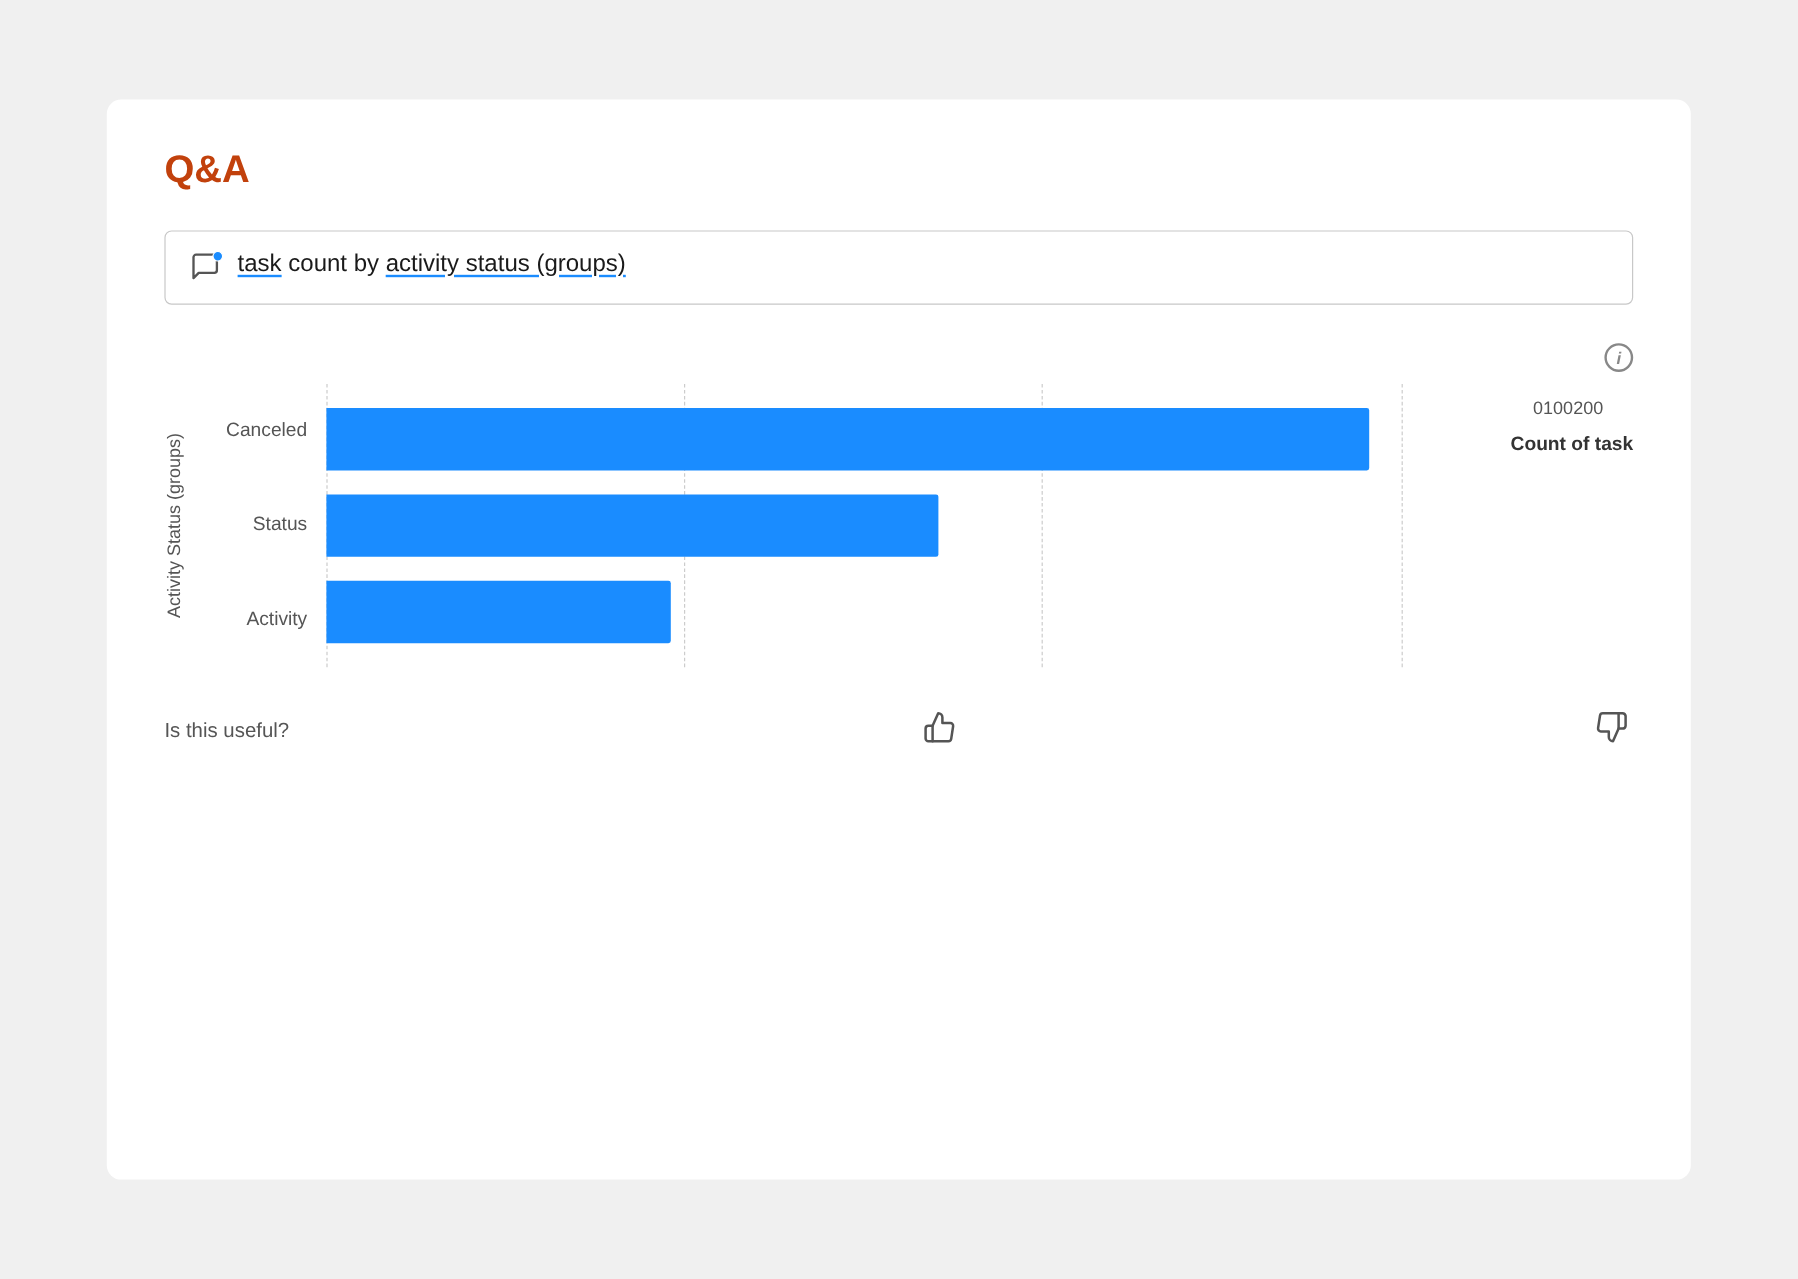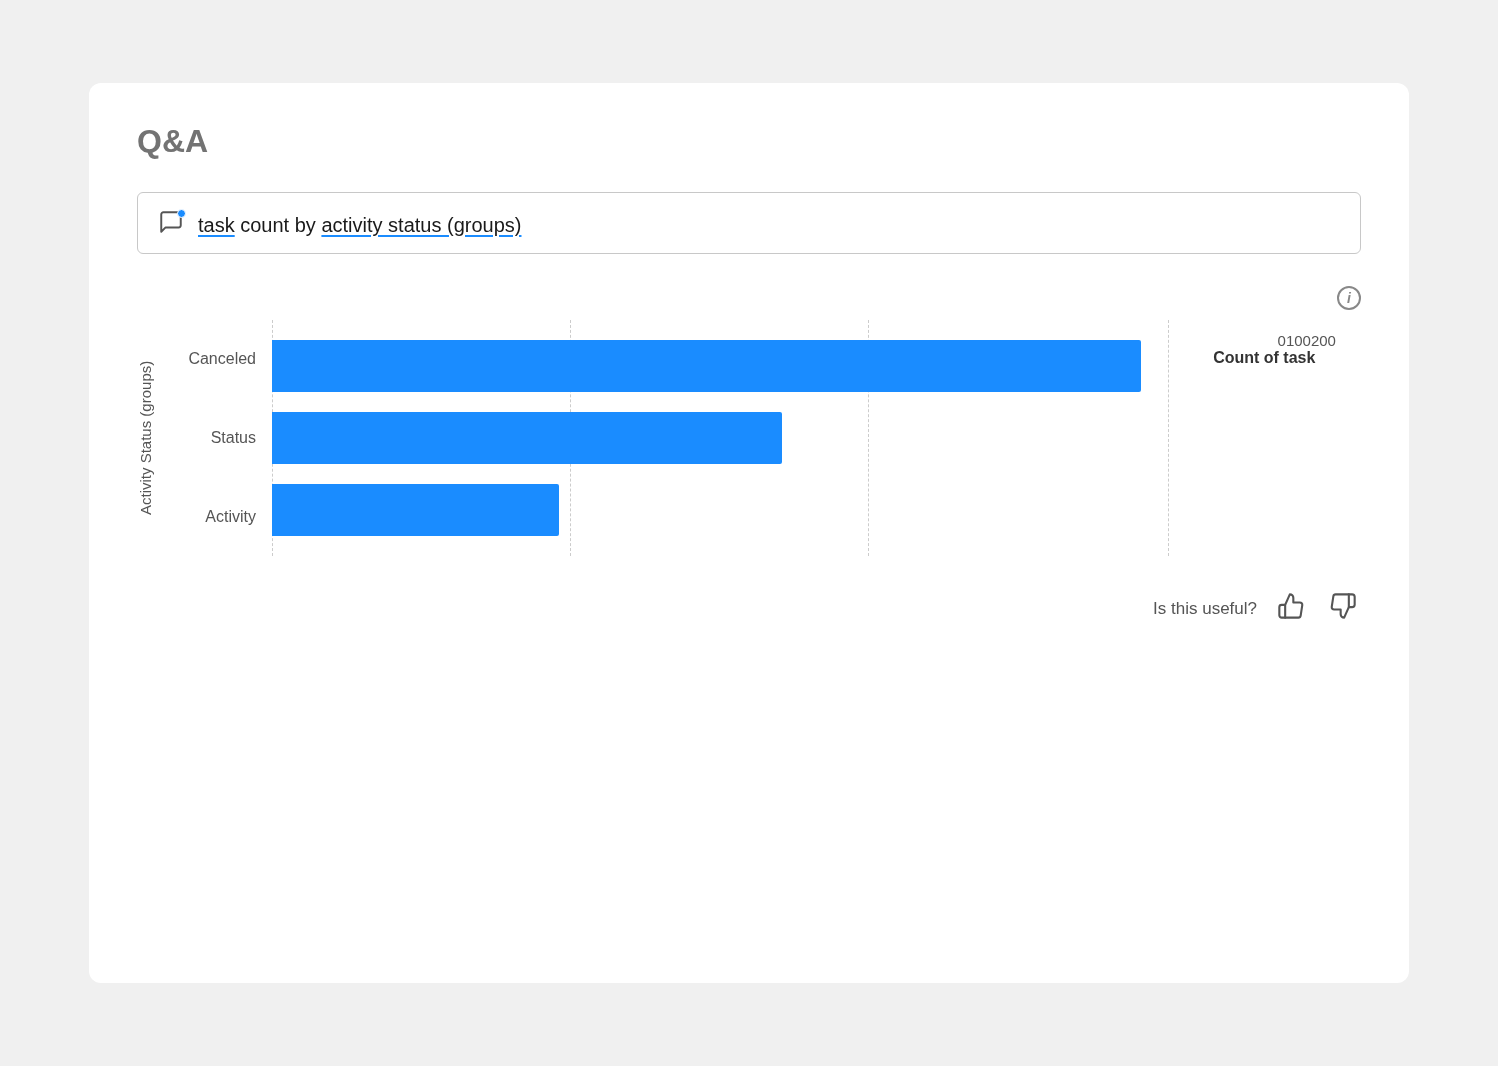--- a/index.html
+++ b/index.html
@@ -15,29 +15,29 @@
       background: #ffffff;
       border-radius: 12px;
       padding: 40px 48px 36px 48px;
       width: 1320px;
       min-height: 900px;
       position: relative;
     }
     .page-title {
       font-size: 32px;
       font-weight: 700;
-      color: #737373;
+      color: #c2410c;
       margin-bottom: 32px;
     }
     .query-box {
       border: 1.5px solid #c8c8c8;
       border-radius: 6px;
       padding: 16px 20px;
       display: flex;
-      align-items: flex-end;
+      align-items: flex-start;
       gap: 12px;
       margin-bottom: 32px;
     }
     .query-icon {
       position: relative;
       width: 28px;
       height: 28px;
       flex-shrink: 0;
     }
     .query-icon svg {
@@ -170,29 +170,29 @@
       display: flex;
       flex-direction: row;
       margin-left: 110px;
     }
     .x-tick {
       font-size: 15px;
       color: #555;
       text-align: center;
     }
     .x-label {
-      text-align: center;
+      text-align: right;
       font-size: 16px;
       font-weight: 600;
       color: #333;
-      margin-top: 0;
+      margin-top: 13px;
     }
     .feedback-row {
       display: flex;
-      justify-content: flex-end;
+      justify-content: space-between;
       align-items: center;
       gap: 16px;
       margin-top: 32px;
     }
     .feedback-label {
       font-size: 17px;
       color: #555;
     }
     .feedback-btn {
       cursor: pointer;

